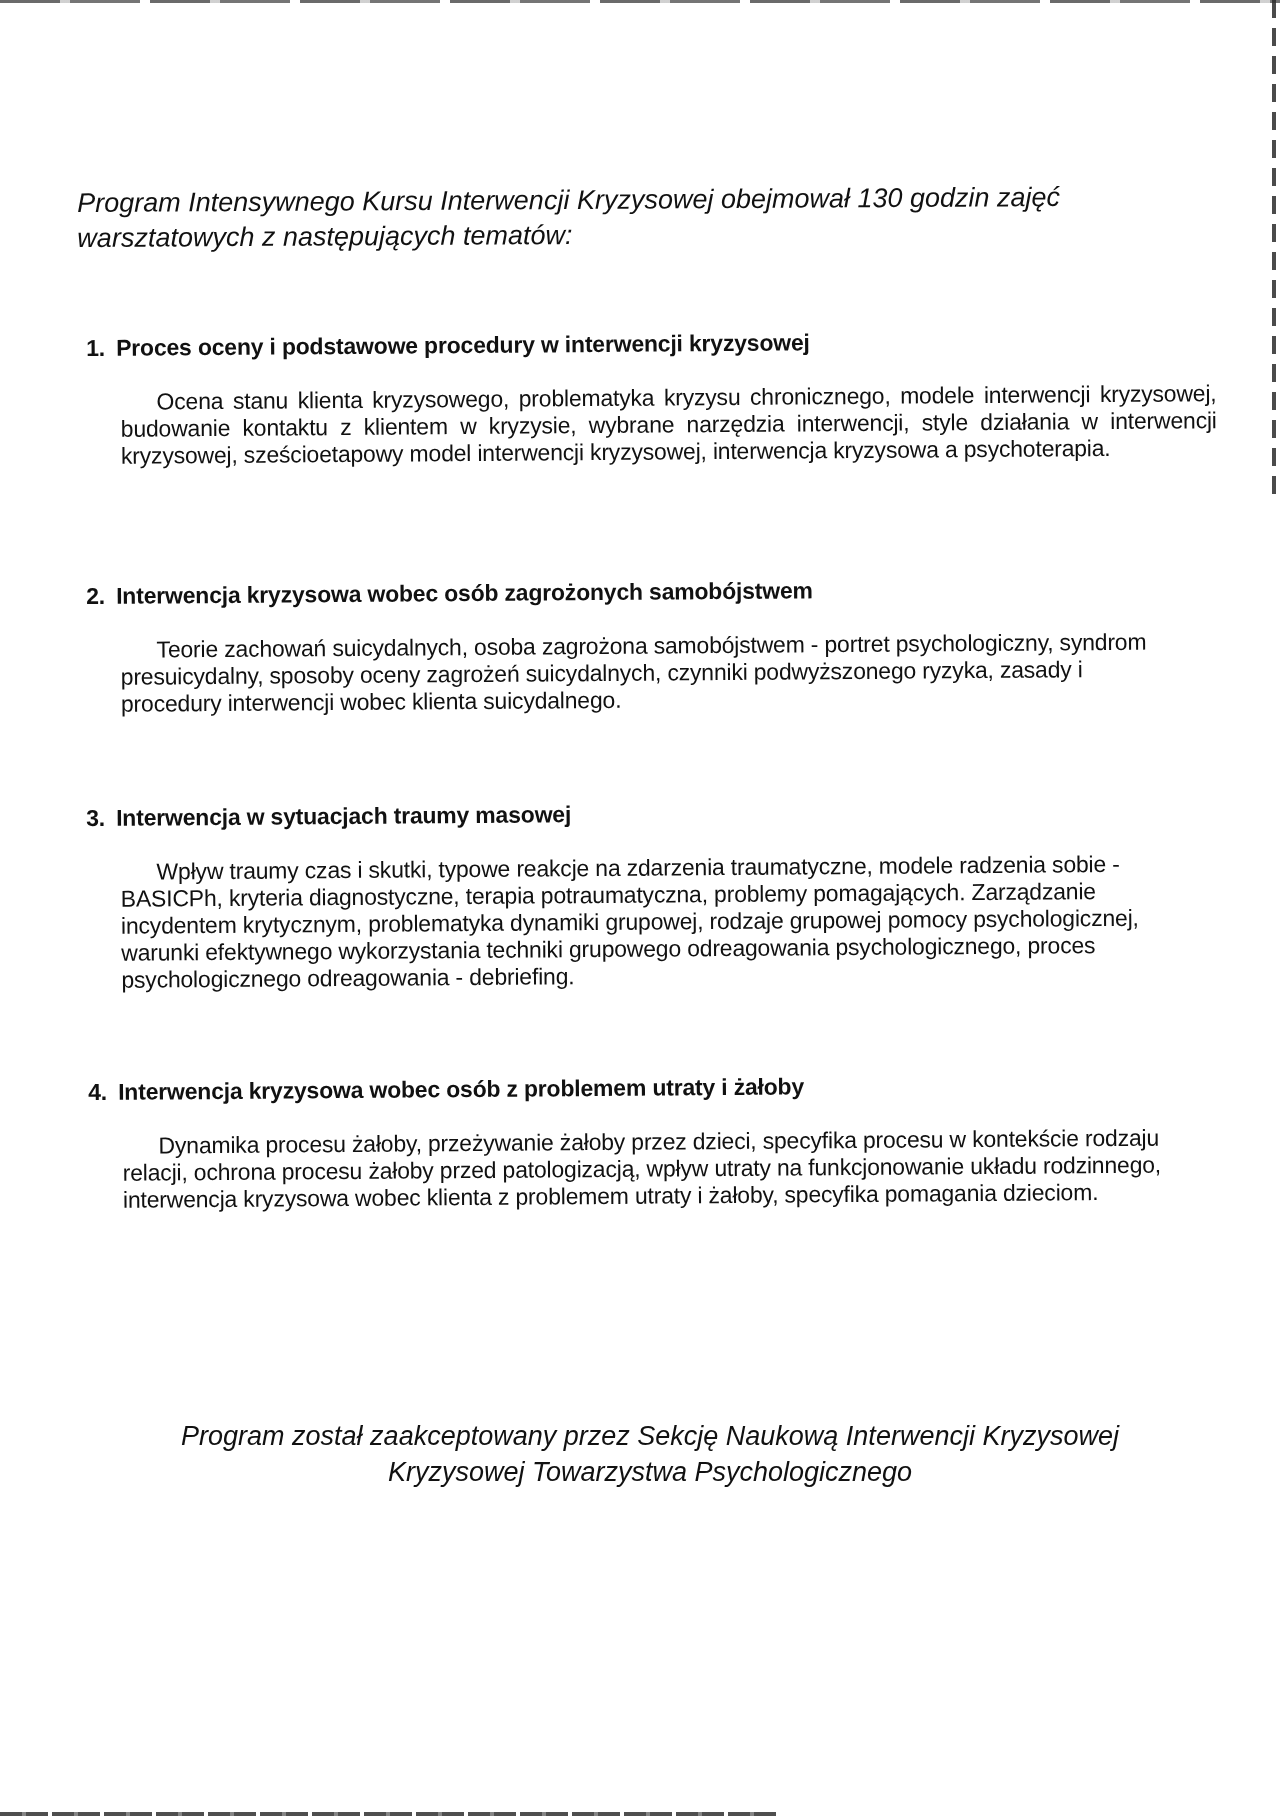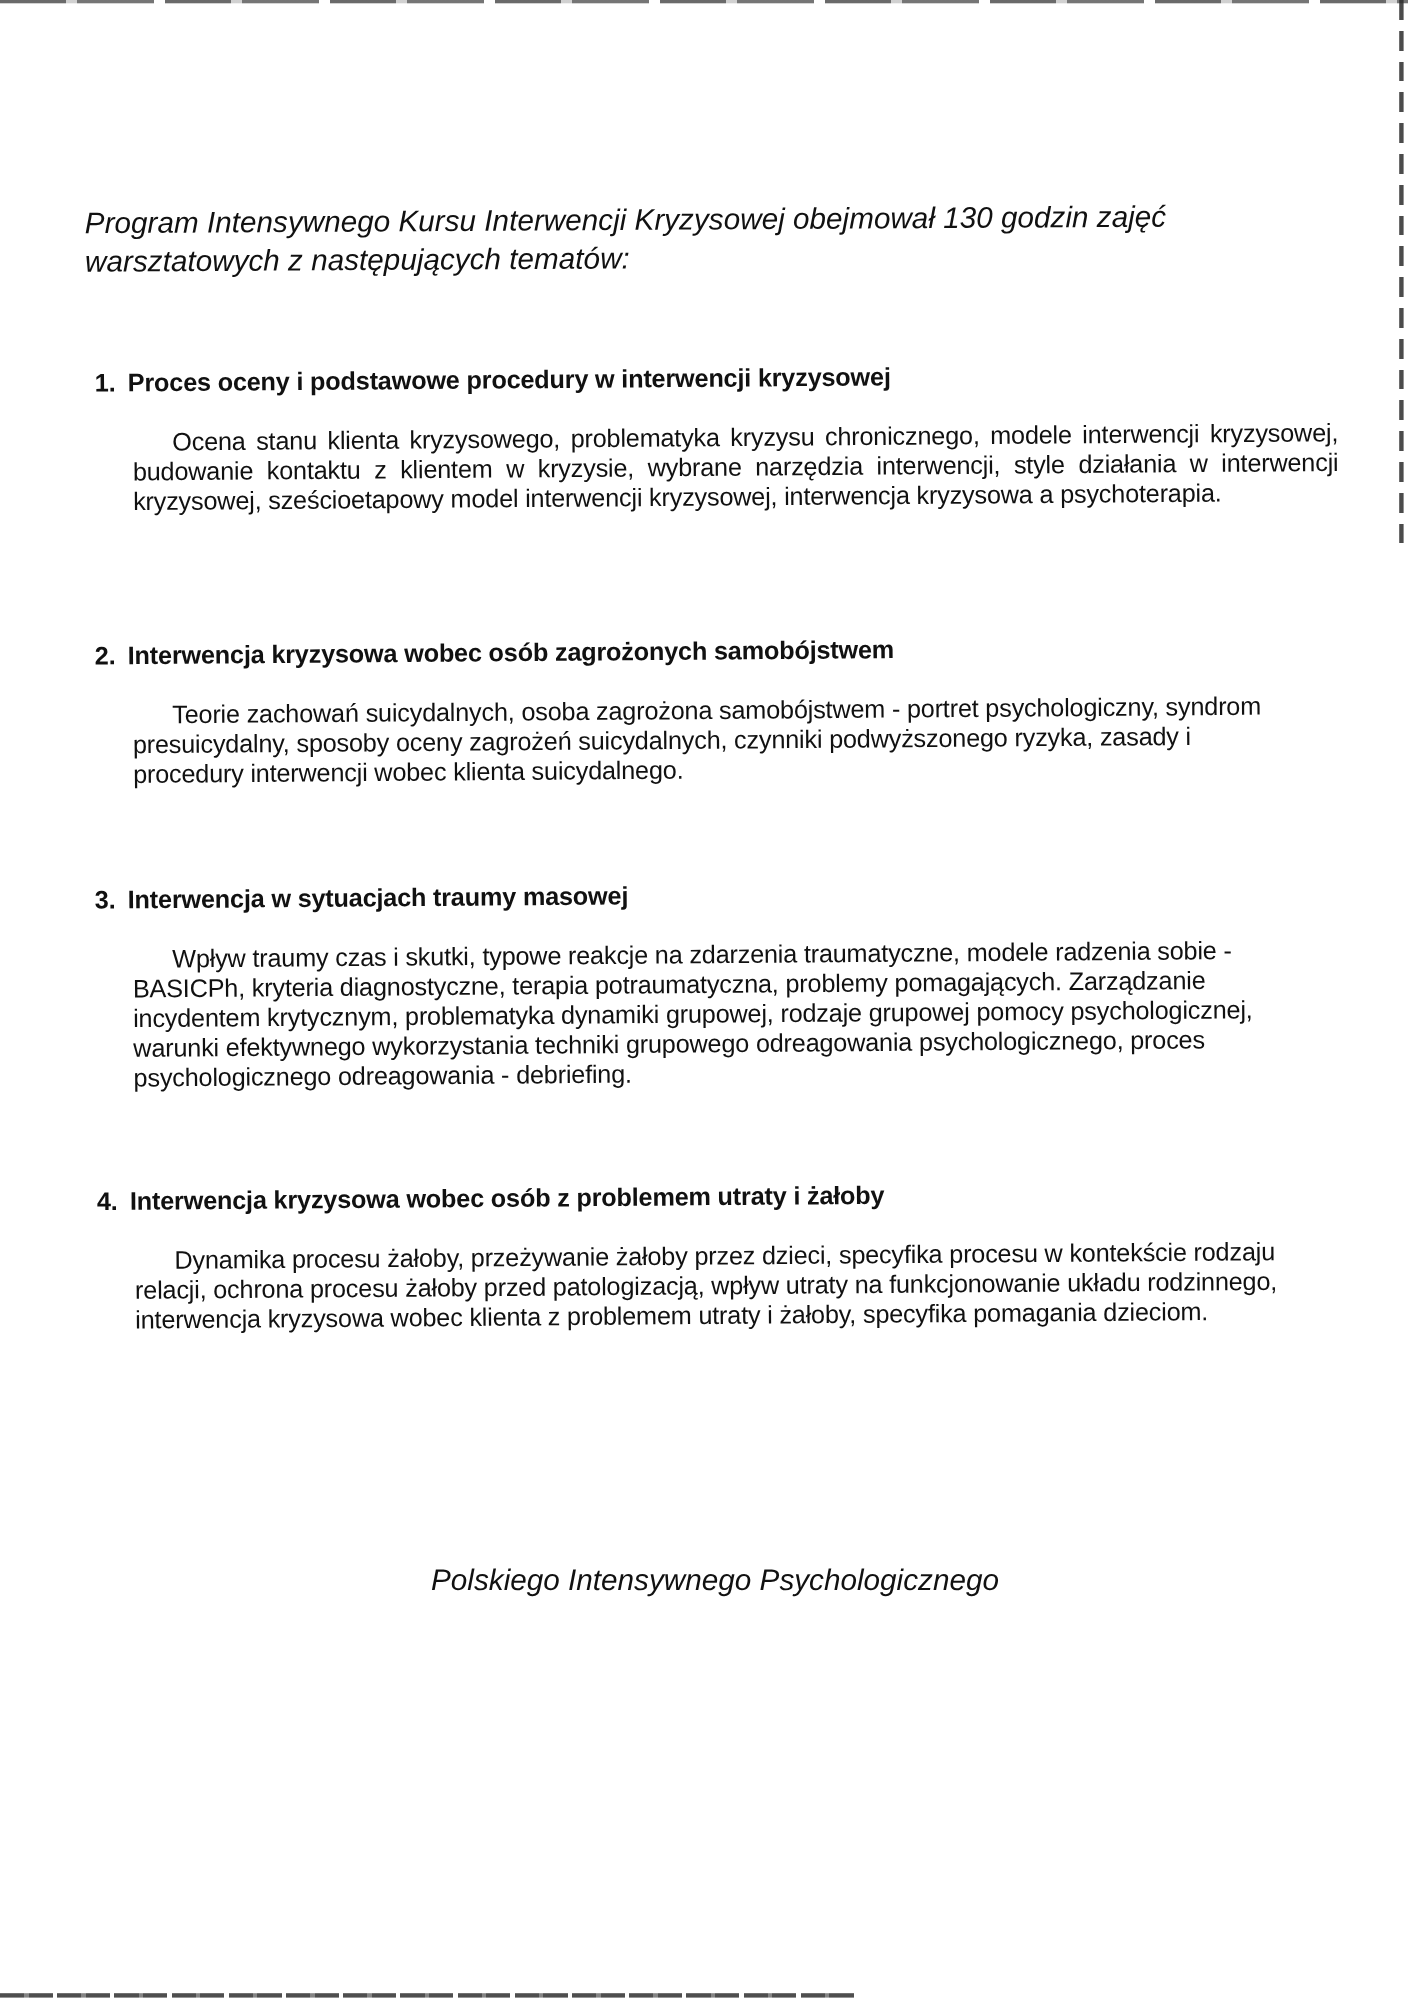--- a/index.html
+++ b/index.html
@@ -125,14 +125,15 @@
 
 <div class="section" id="s4">
   <div class="section-heading">
     <span class="section-num">4.</span>
     <span>Interwencja kryzysowa wobec osób z problemem utraty i żałoby</span>
   </div>
   <div class="section-body">Dynamika procesu żałoby, przeżywanie żałoby przez dzieci, specyfika procesu w kontekście rodzaju relacji, ochrona procesu żałoby przed patologizacją, wpływ utraty na funkcjonowanie układu rodzinnego, interwencja kryzysowa wobec klienta z problemem utraty i żałoby, specyfika pomagania dzieciom.</div>
 </div>
 
 <div class="footer">
-  <div>Polskiego Intensywnego Psychologicznego</div>
+  <div>Program został zaakceptowany przez Sekcję Naukową Interwencji Kryzysowej</div>
+  <div>Kryzysowej Towarzystwa Psychologicznego</div>
 </div>
 
 </body></html>

